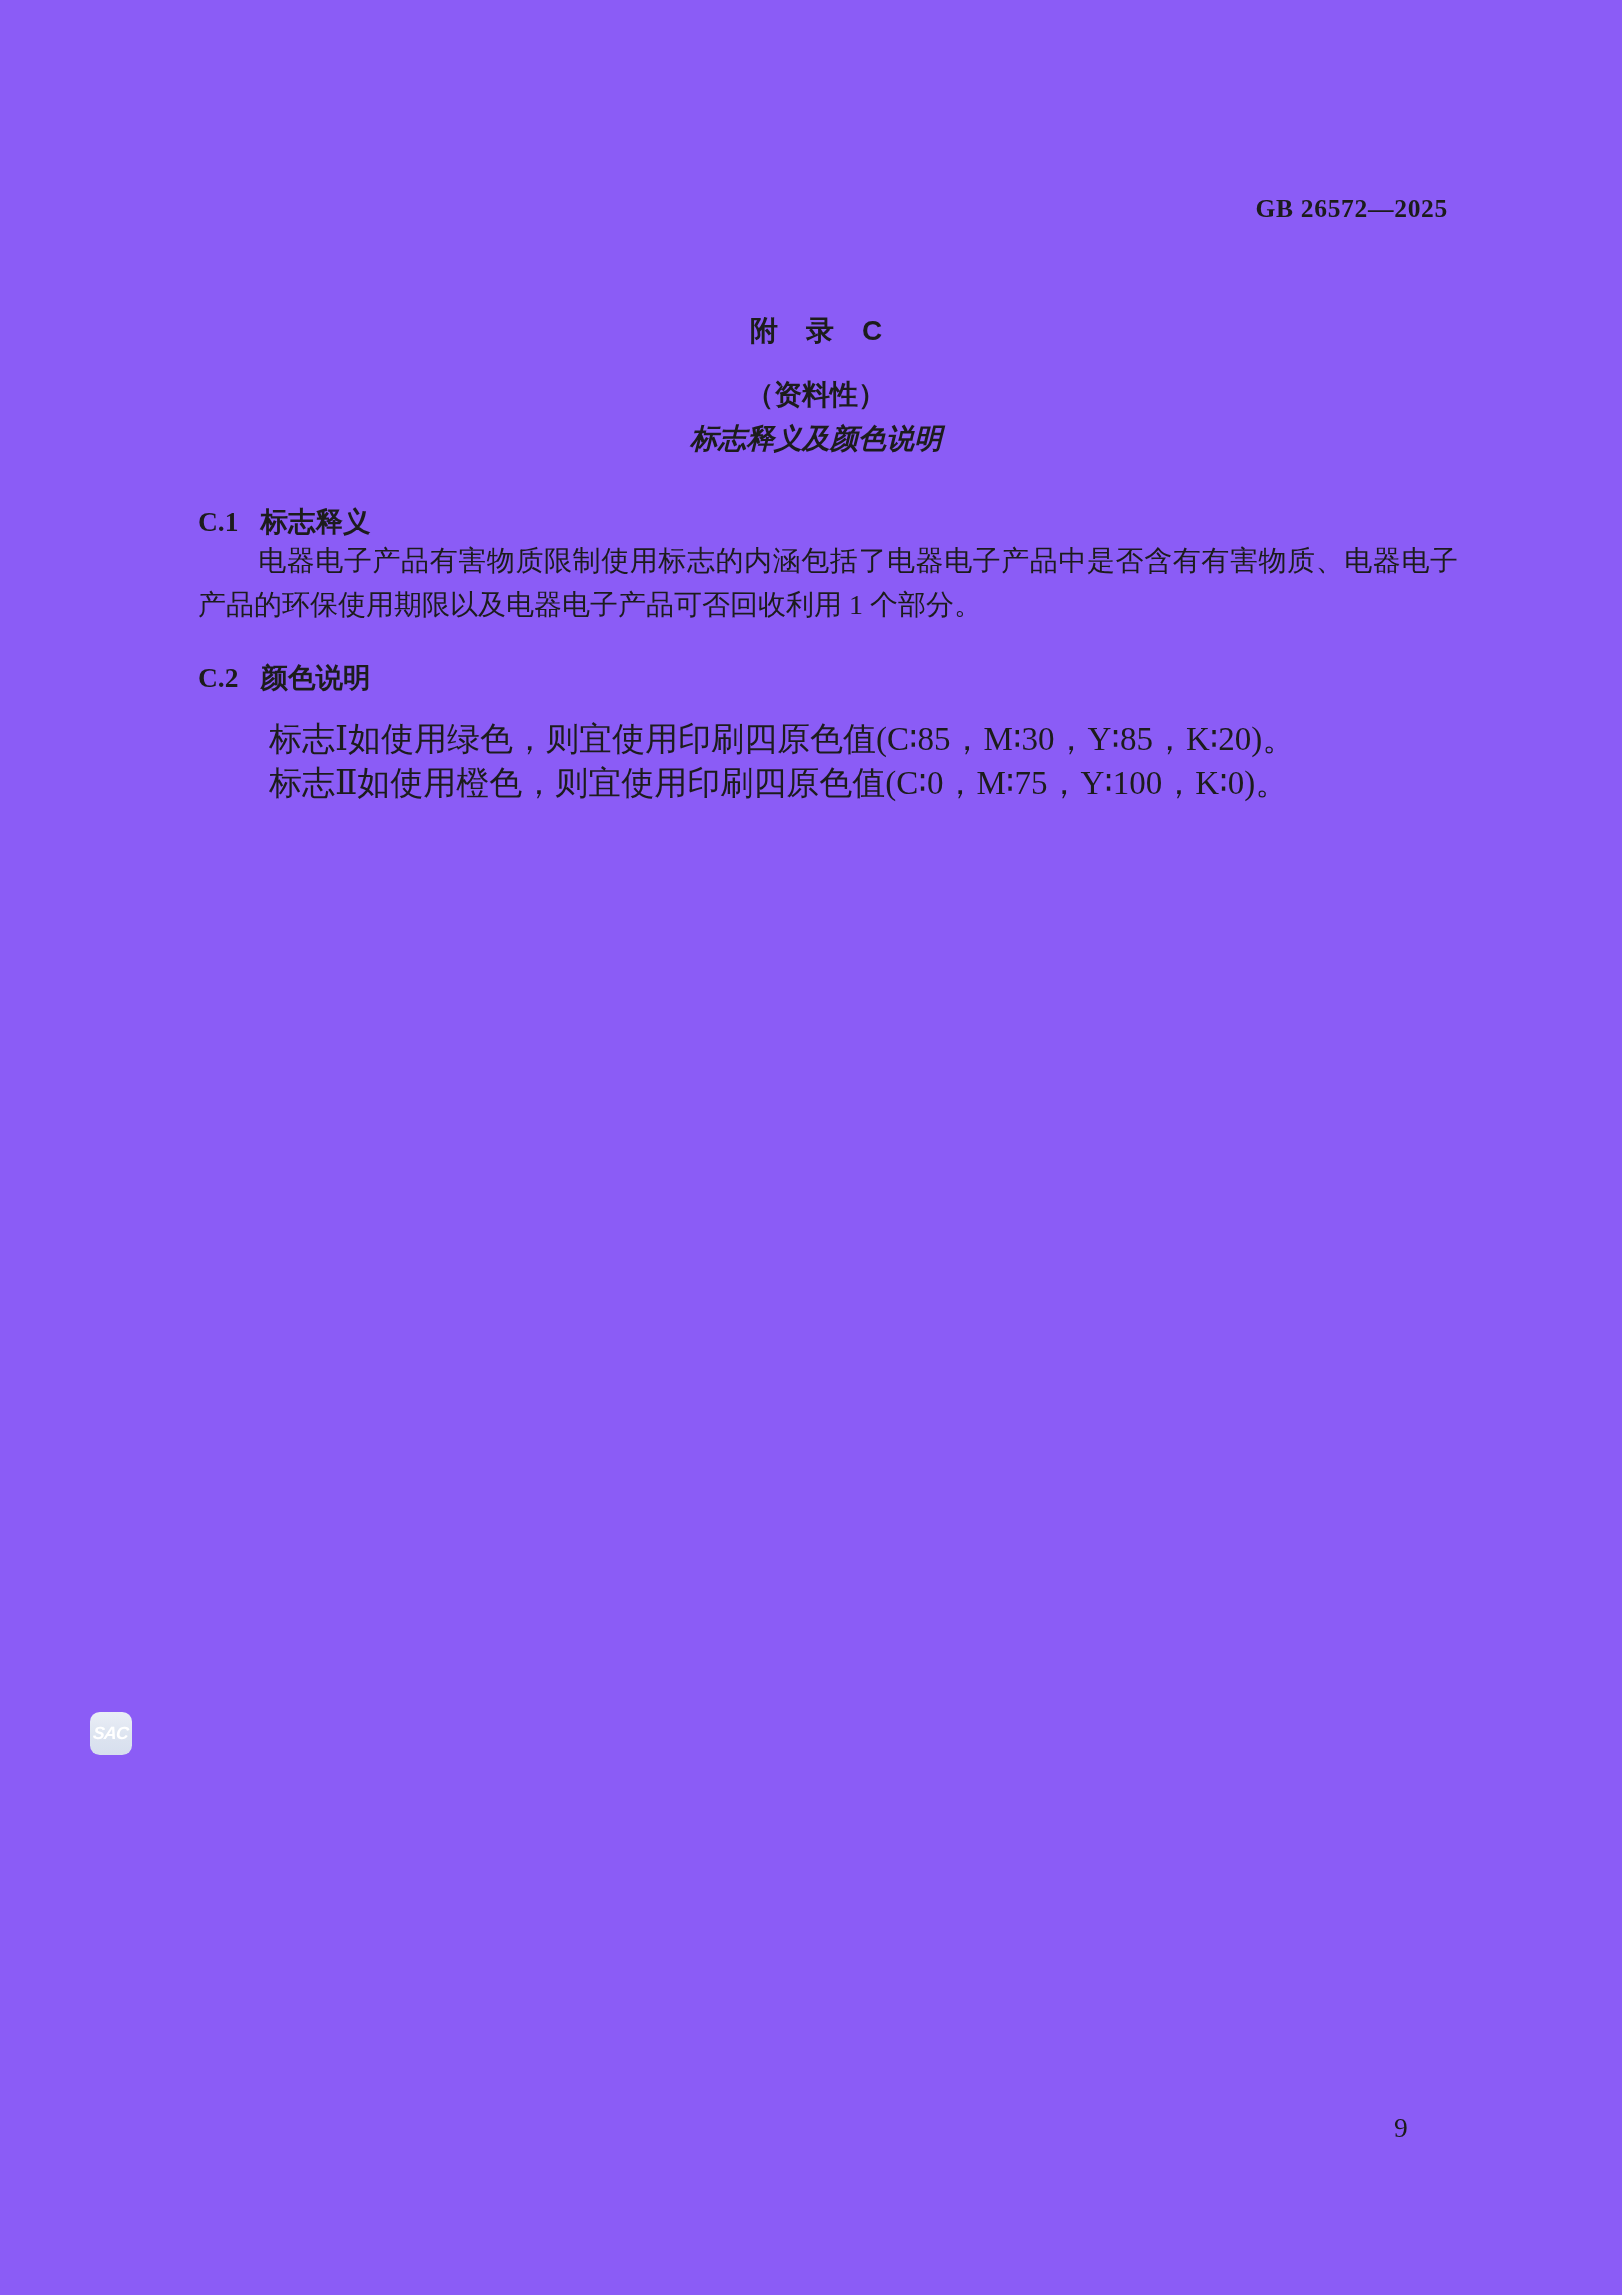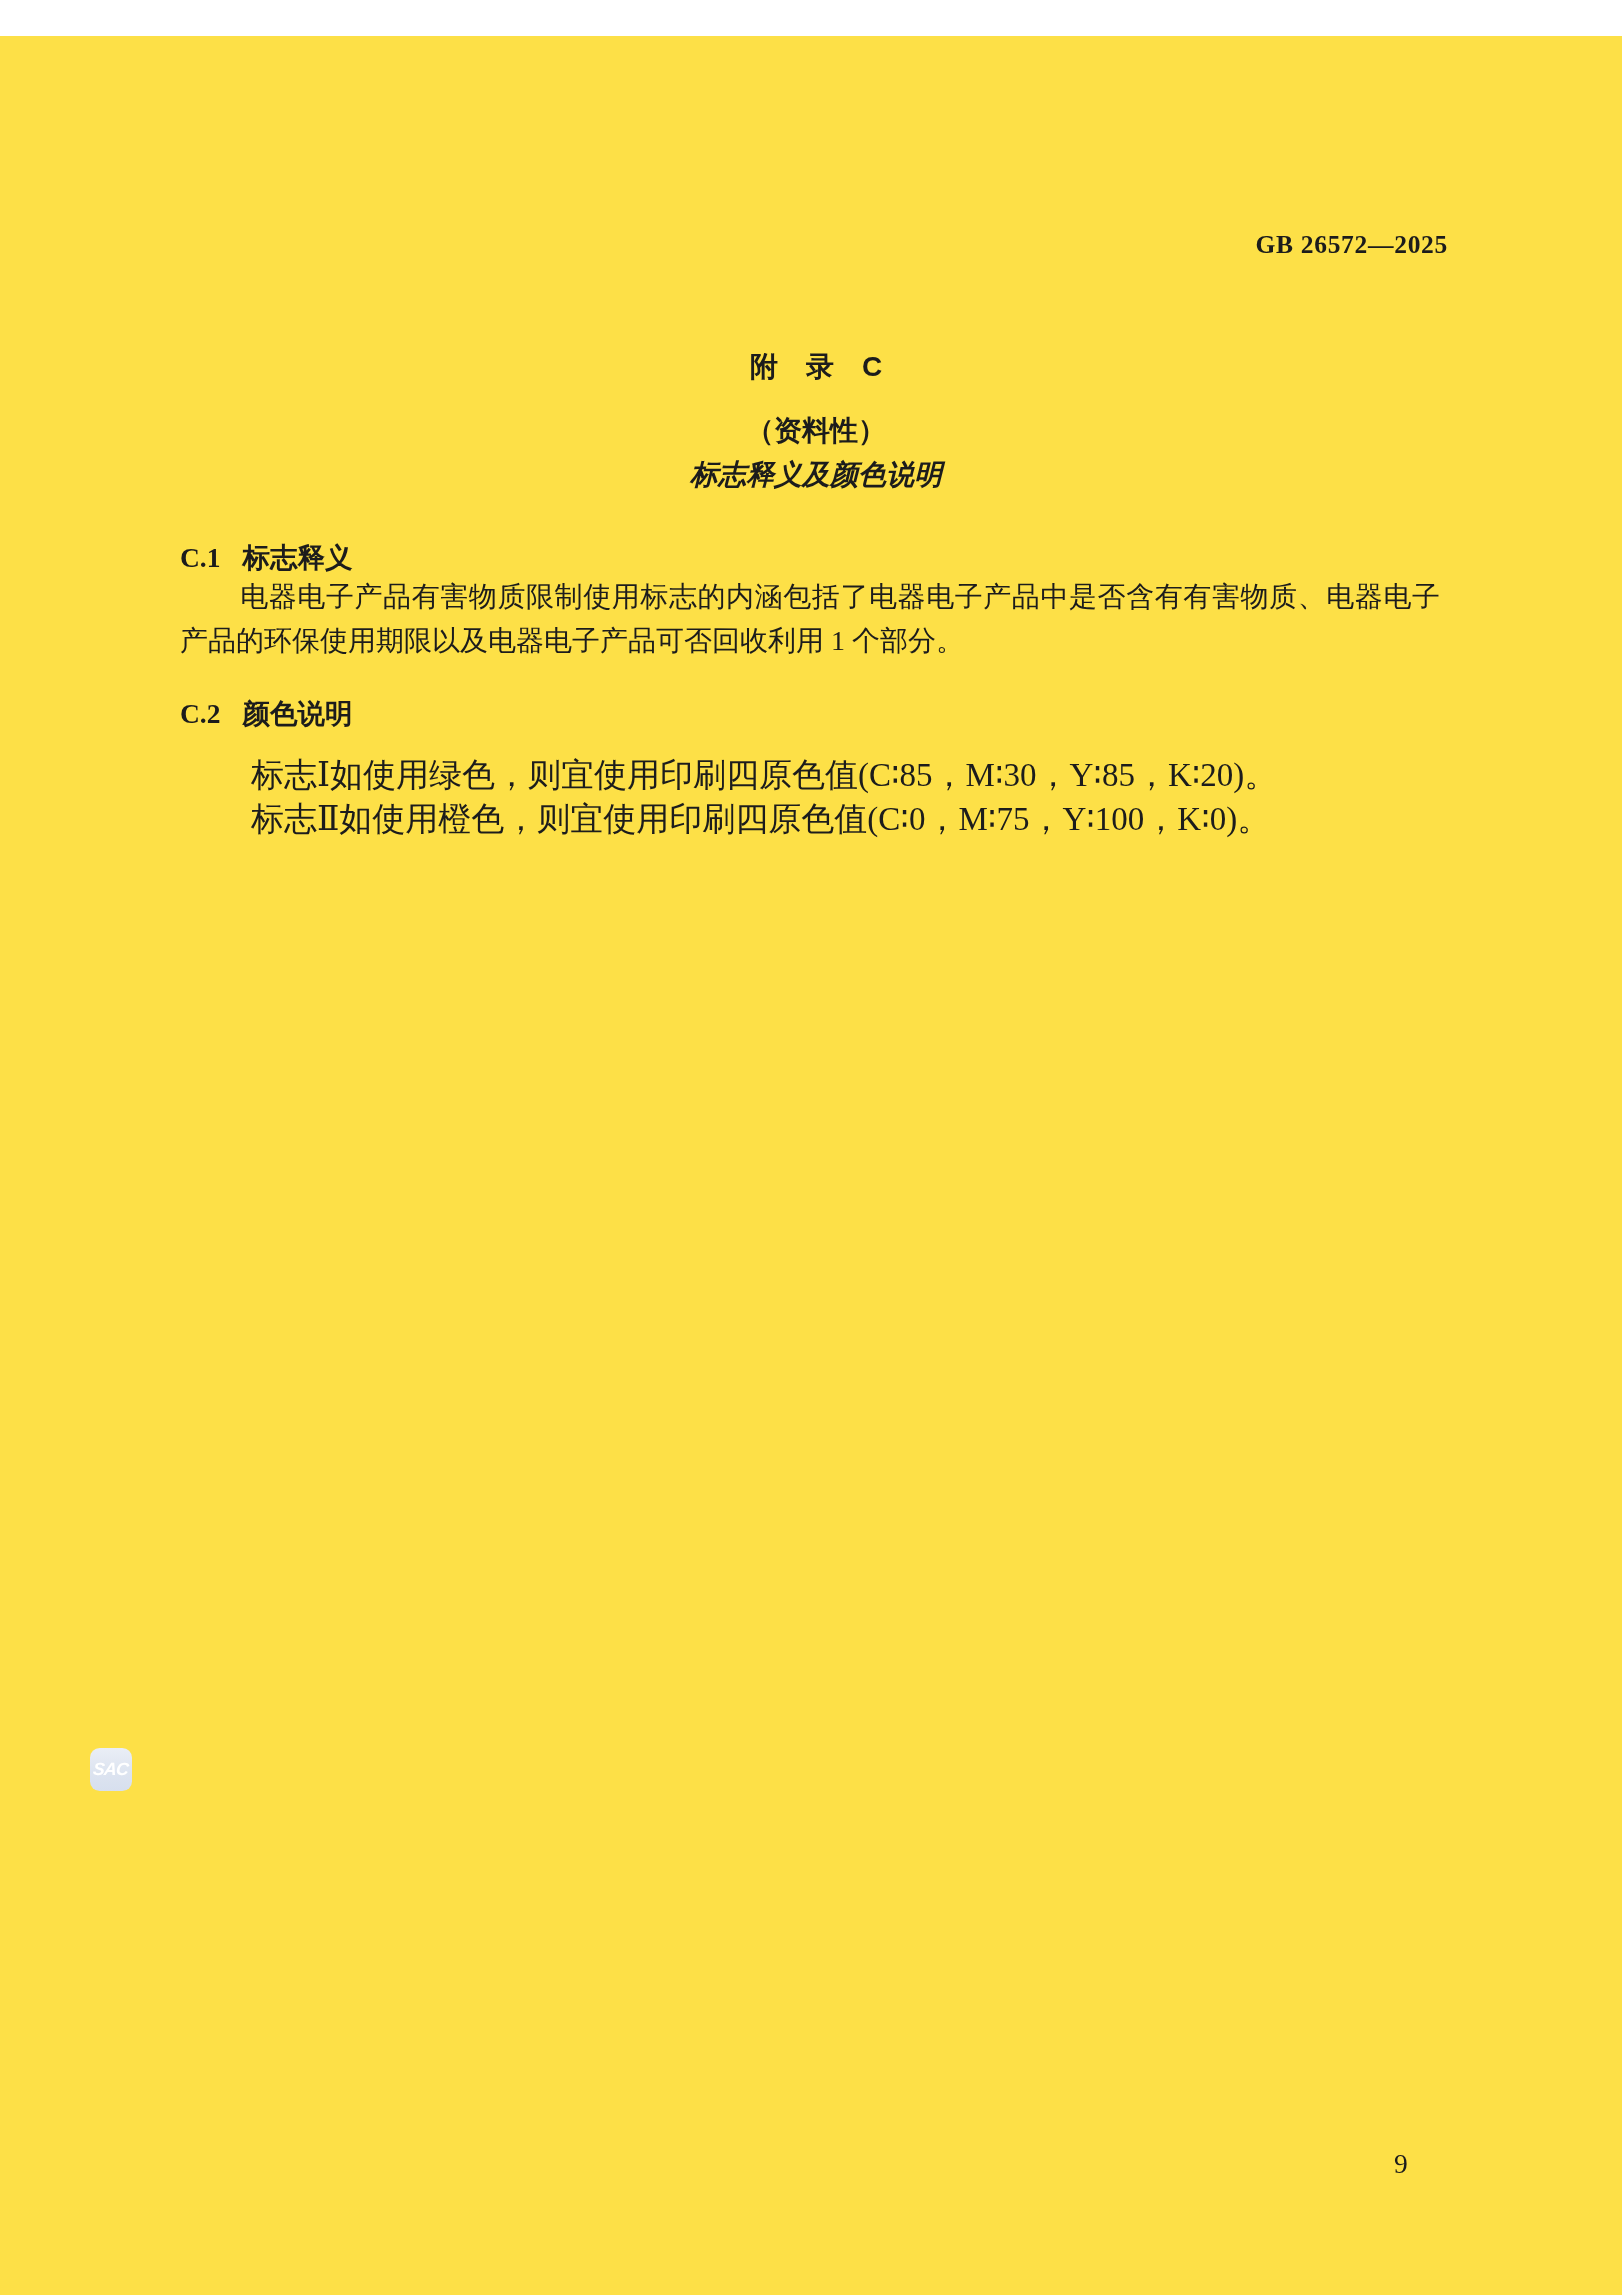--- a/index.html
+++ b/index.html
@@ -1,36 +1,36 @@
 <!DOCTYPE html>
 <html style="font-size:10.5px"><head>
 <meta charset="utf-8">
 <style>
   html,body{margin:0;padding:0;}
   body{
     width:1623px;height:2295px;position:relative;background:#ffffff;
     font-family:"Liberation Serif","DejaVu Serif",serif;
     color:#1c1c1c;
   }
-  .page{position:absolute;inset:0;background:#fde047;overflow:hidden;margin-top:36px;}
+  .page{position:absolute;inset:0;background:#8b5cf6;overflow:hidden;}
 
   .header-code{
     position:absolute;top:194px;right:175px;
     font-size:25.5px;font-weight:bold;letter-spacing:0.7px;
     font-family:"Liberation Serif","DejaVu Serif",serif;
   }
 
   .appendix-title{position:absolute;left:186px;width:1260px;text-align:center;
     font-family:"Liberation Sans","DejaVu Sans",sans-serif;font-weight:bold;}
   .t1{top:312px;font-size:28px;}
   .t2{top:376px;font-size:28px;}
   .t3{top:420px;font-size:28px;font-style:italic;}
 
   .content{
-    position:absolute;left:180px;top:505px;width:1260px;
+    position:absolute;left:198px;top:505px;width:1260px;
   }
   .section-heading{
     font-family:"Liberation Sans","DejaVu Sans",sans-serif;
     font-weight:bold;font-size:27.5px;line-height:34px;
   }
   .section-heading .num{
     font-family:"Liberation Serif","DejaVu Serif",serif;font-weight:bold;
   }
   .section-heading .ht{margin-left:22px;}
   p.body{

